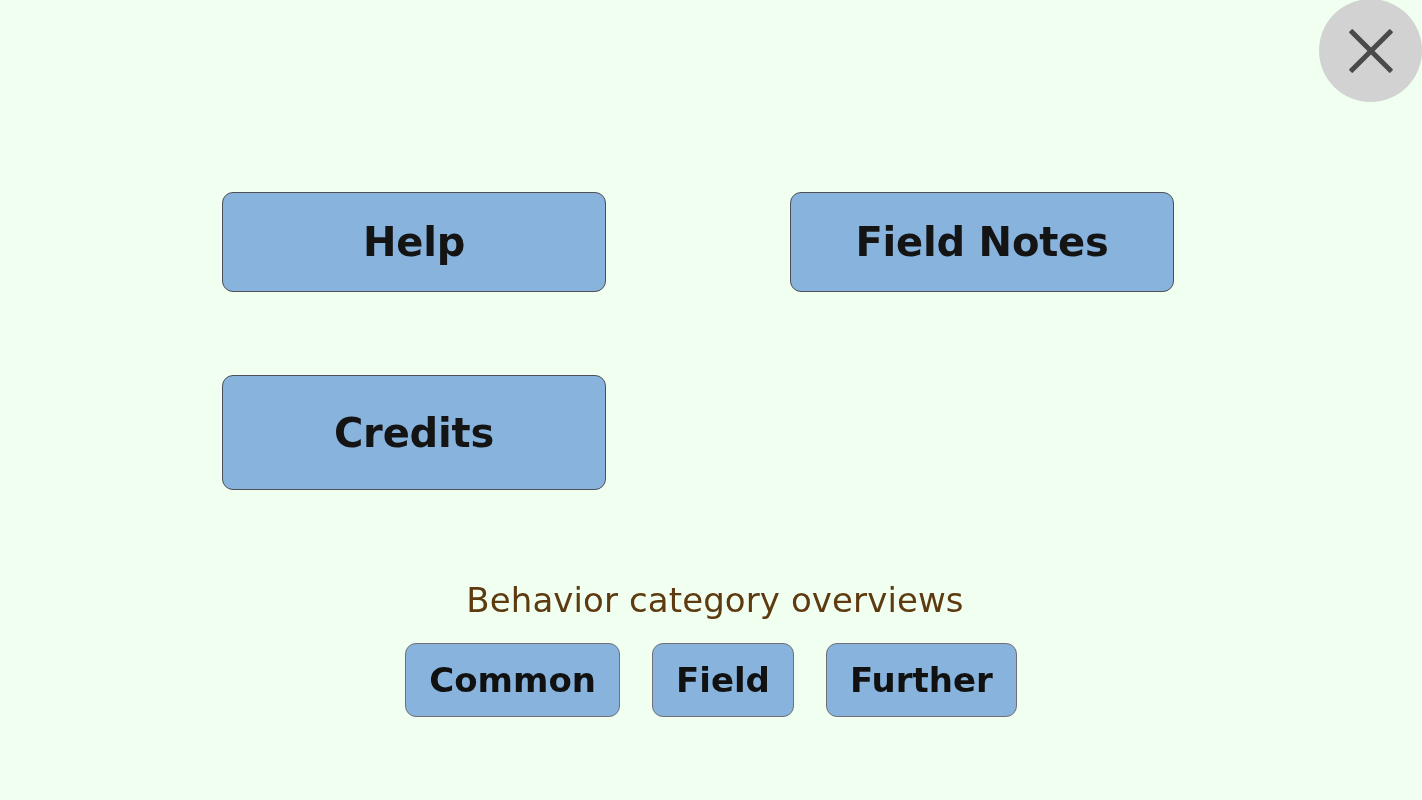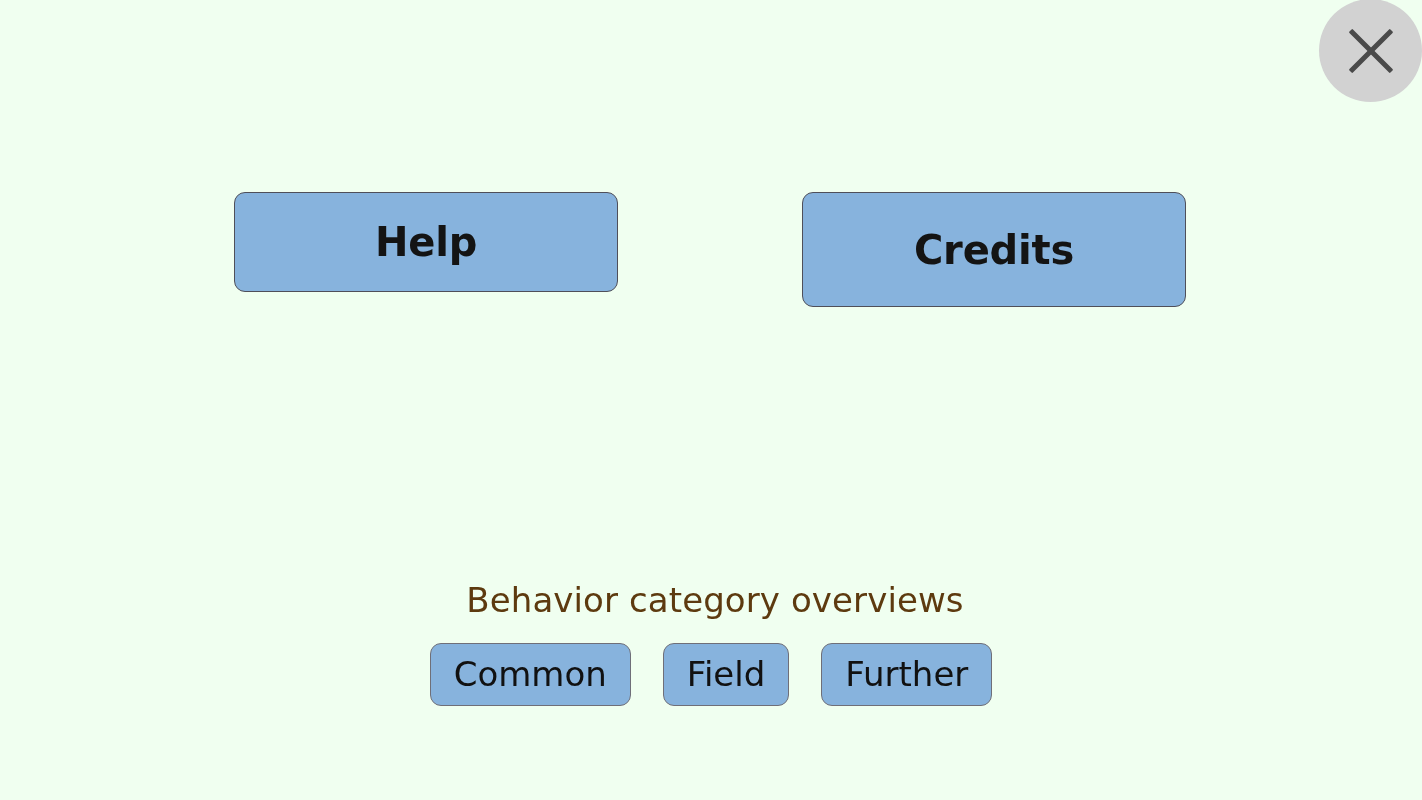--- a/index.html
+++ b/index.html
@@ -53,21 +53,21 @@
     height: 58px;
     background: #4a4a4a;
     border-radius: 1px;
   }
   .close-btn .x-glyph::before { transform: translate(-50%,-50%) rotate(45deg); }
   .close-btn .x-glyph::after  { transform: translate(-50%,-50%) rotate(-45deg); }
 
   
   .big-grid {
     position: absolute;
-    left: 234px;
+    left: 222px;
     top: 192px;
     width: 952px;
     display: grid;
     grid-template-columns: 384px 384px;
     grid-column-gap: 184px;
     grid-row-gap: 83px;
   }
 
   .btn-big {
     height: 100px;
@@ -108,48 +108,49 @@
     padding-left: 8px;
   }
   .chip-row {
     margin-top: 21px;
     display: flex;
     justify-content: center;
     align-items: center;
     gap: 32px;
   }
   .btn-chip {
-    height: 63px;
+    height: 74px;
     padding: 0 23px;
     background: #87b3dd;
     border: 1px solid #6f6f78;
     border-radius: 11px;
     color: #111111;
     font-family: "DejaVu Sans", sans-serif;
     font-size: 34px;
-    font-weight: normal;
+    font-weight: bold;
     line-height: 61px;
     cursor: pointer;
     box-sizing: border-box;
     display: inline-flex;
     align-items: center;
     justify-content: center;
   }
 </style>
 </head>
 <body>
 
 <div id="app-root">
 
   <button class="close-btn">
     <span class="x-glyph"></span>
   </button>
 
   <div class="big-grid">
     <button class="btn-big row1">Help</button>
+    <button class="btn-big row1">Field Notes</button>
     <button class="btn-big row2">Credits</button>
   </div>
 
   <div class="overview-section">
     <p class="overview-heading">Behavior category overviews</p>
     <div class="chip-row">
       <button class="btn-chip">Common</button>
       <button class="btn-chip">Field</button>
       <button class="btn-chip">Further</button>
     </div>

